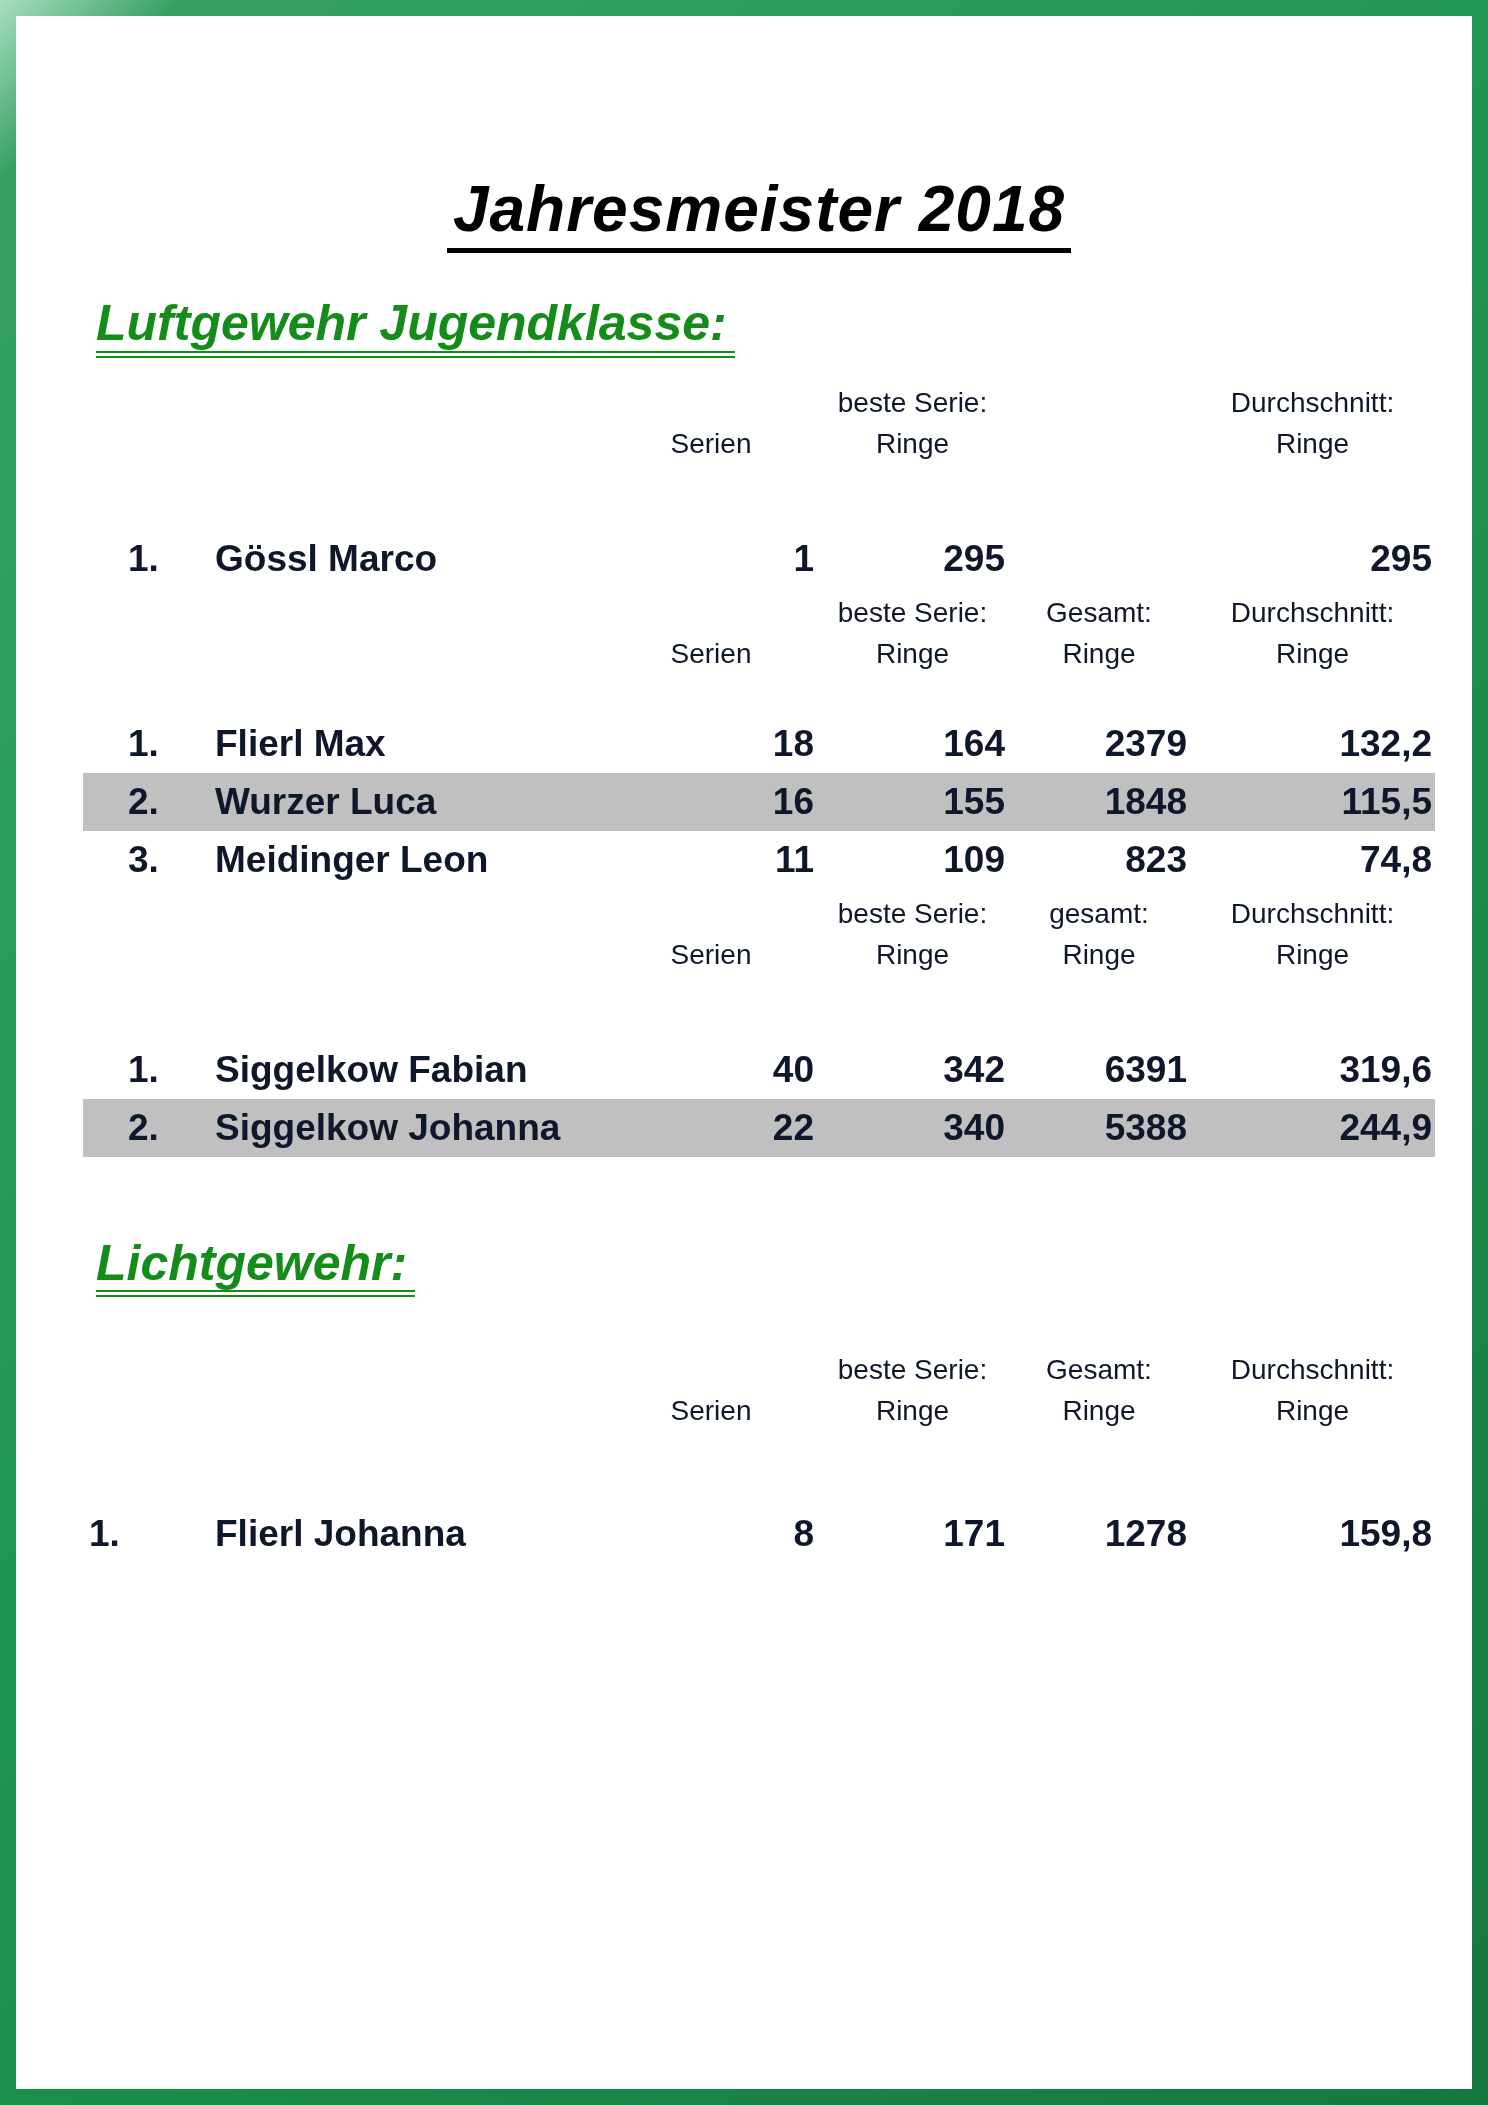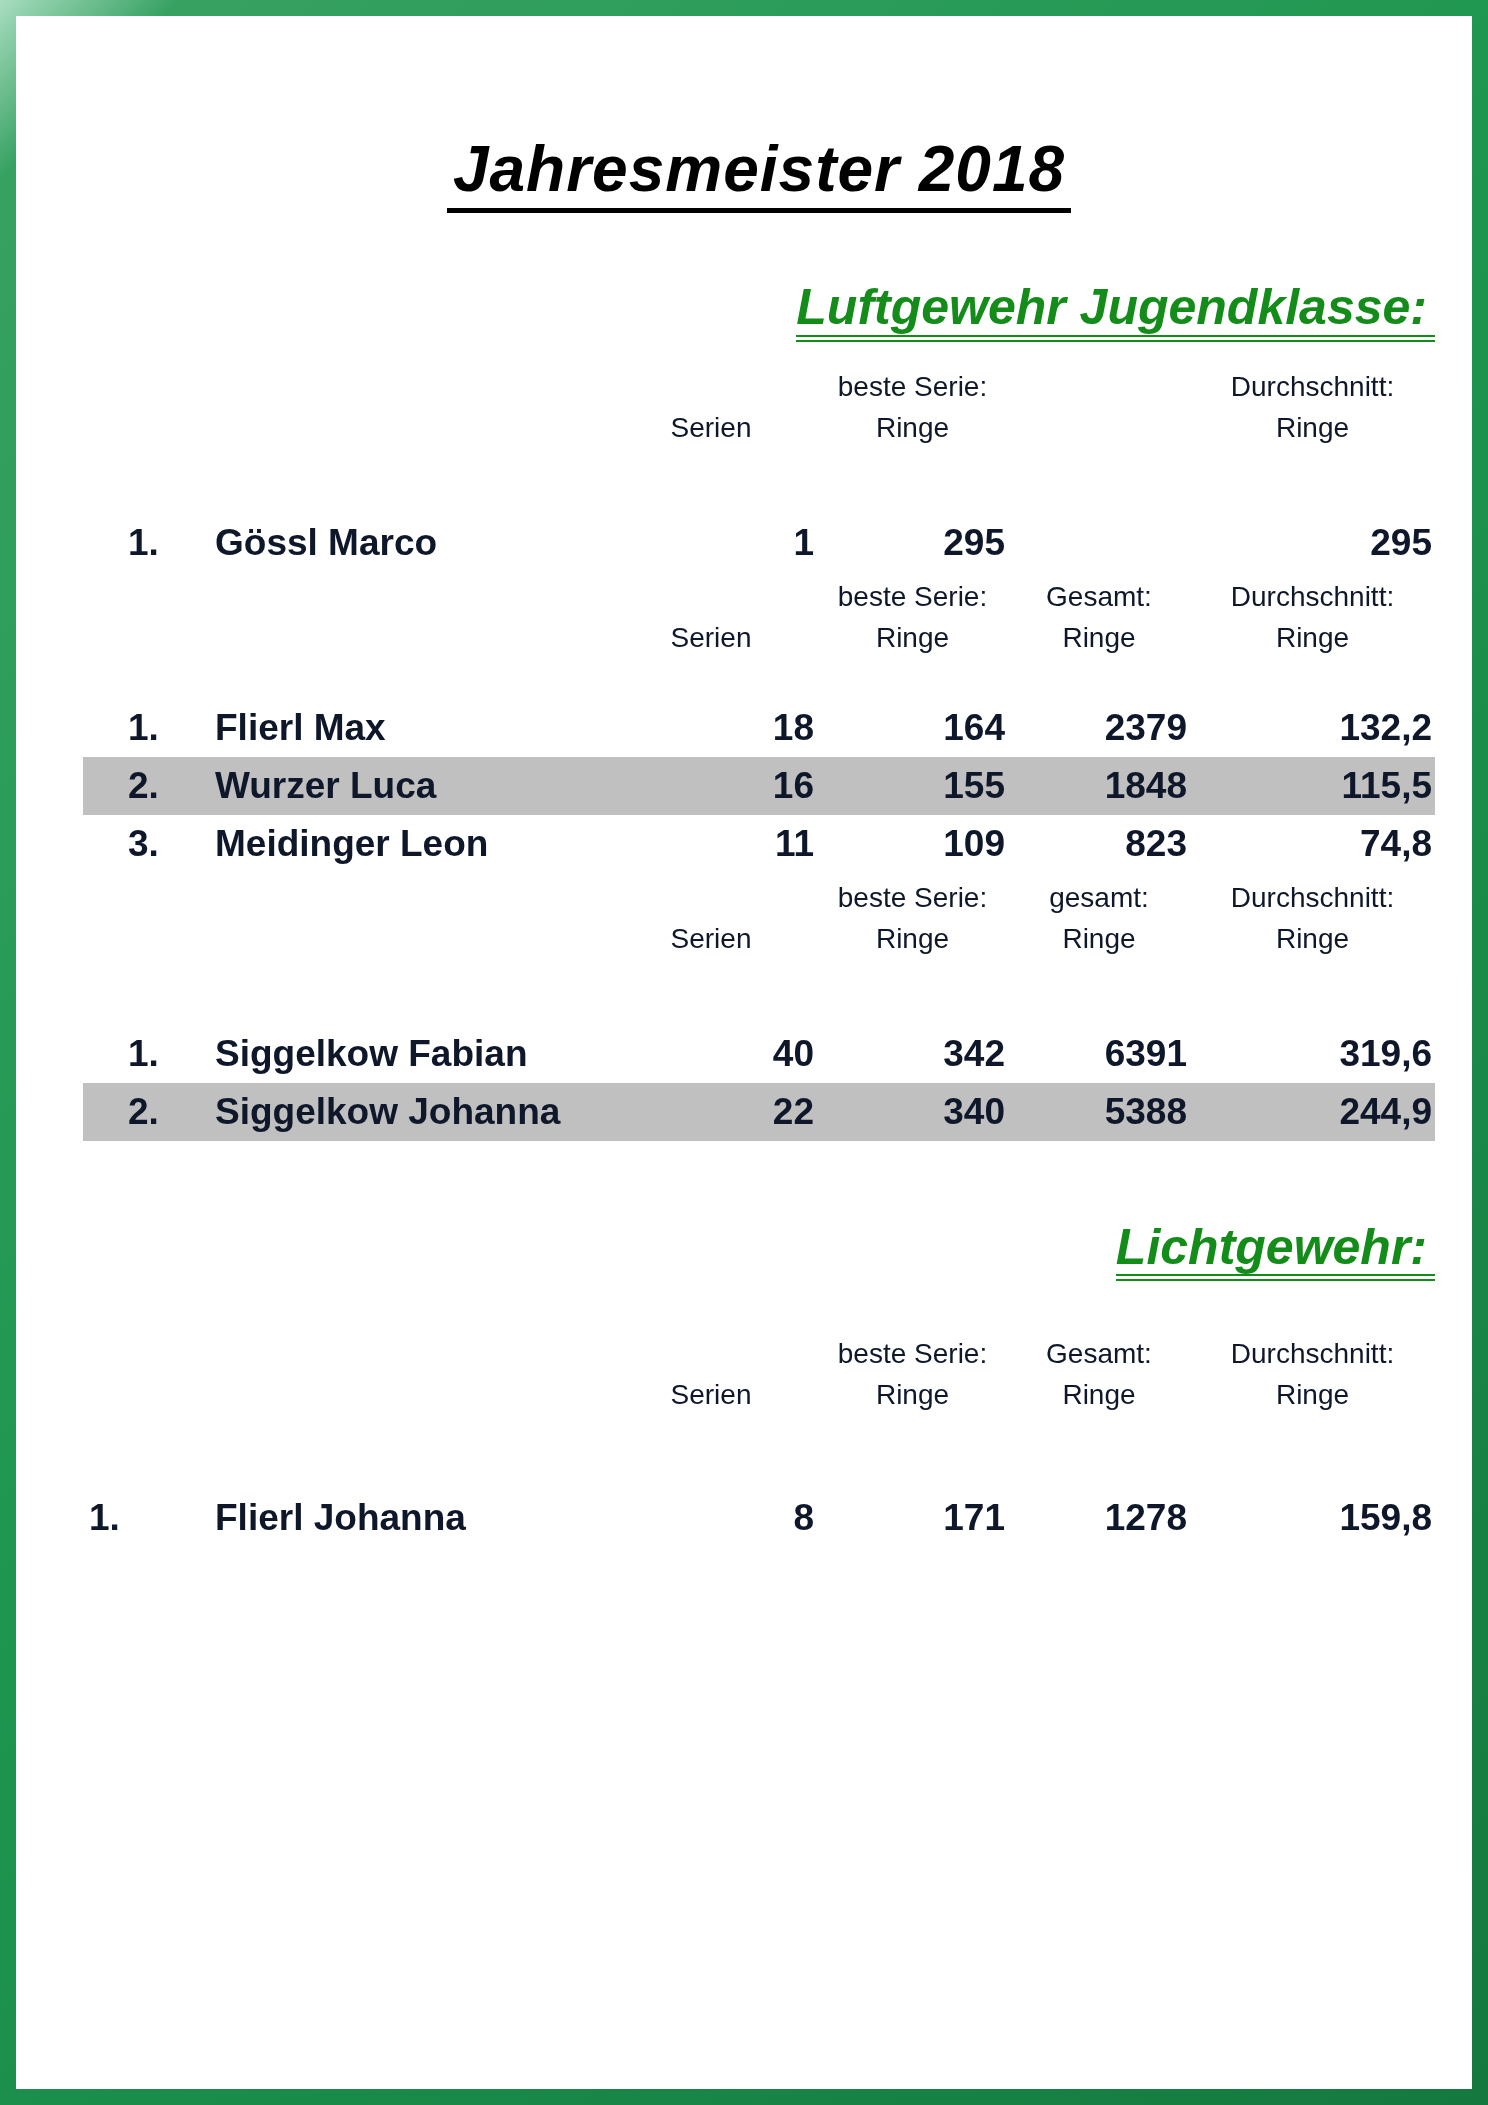--- a/index.html
+++ b/index.html
@@ -10,43 +10,42 @@
     height: 2105px;
     padding: 16px;
     background: linear-gradient(135deg, #a9ddc0 0%, #37a162 5%, #1e9650 45%, #15793f 100%);
     font-family: "Liberation Sans", "DejaVu Sans", sans-serif;
   }
 
   .sheet {
     width: 100%;
     height: 100%;
     background: #ffffff;
-    padding: 78px 37px 0 67px;
+    padding: 118px 37px 0 67px;
     overflow: hidden;
   }
 
   
   .title-wrap { text-align: center; margin: 40px 0 0 0; }
   .doc-title {
     display: inline-block;
     font-size: 64px;
     font-weight: bold;
     font-style: italic;
     color: #000;
     line-height: 1.1;
     border-bottom: 5px solid #000;
     padding: 0 6px 4px 6px;
     letter-spacing: 1px;
   }
 
   
   .section-heading {
-    margin: 68px 0 20px 13px;
+    margin: 44px 0 20px 13px;
     line-height: 1.05;
-    text-align: right;
   }
   .section-heading.gap-lg { margin-top: 80px; }
   .section-heading.after-lg { margin-bottom: 48px; }
   .section-heading span {
     display: inline-block;
     font-size: 50px;
     font-weight: bold;
     font-style: italic;
     color: #138c19;
     border-bottom: 7px double #138c19;

